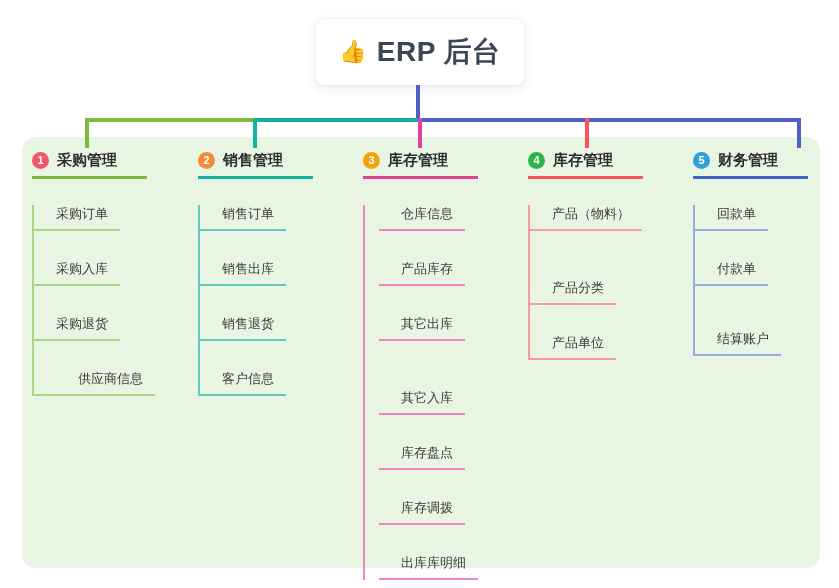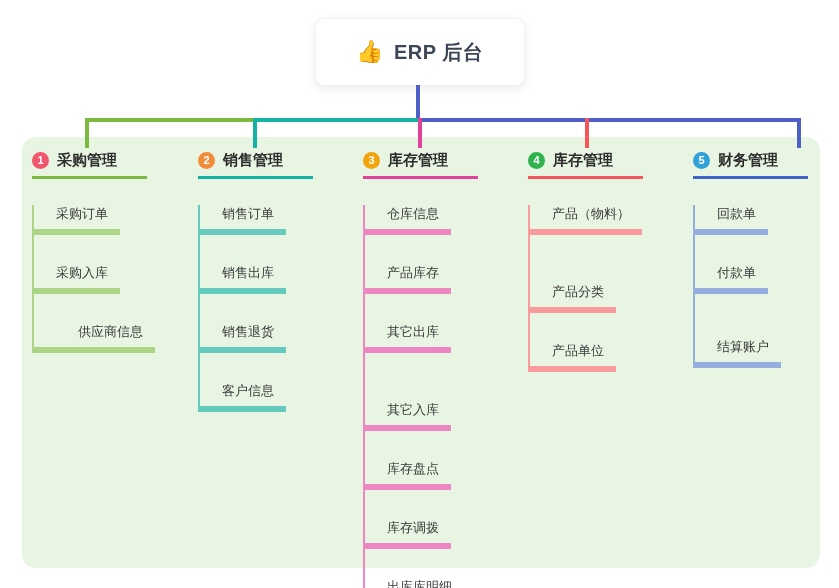--- a/index.html
+++ b/index.html
@@ -9,21 +9,21 @@
     background:#ffffff;
   }
   
   .root-card{
     position:absolute;left:315px;top:18px;width:208px;height:66px;
     background:#ffffff;border:1px solid #f1f1f3;border-radius:9px;
     box-shadow:0 3px 10px rgba(60,70,90,.10);
     display:flex;align-items:center;justify-content:center;gap:10px;
   }
   .thumb{font-size:22px;line-height:1;color:#f5b93c;}
-  .root-title{font-size:20px;font-weight:600;color:#3c4656;letter-spacing:.5px;}
+  .root-title{font-size:28px;font-weight:600;color:#3c4656;letter-spacing:.5px;}
   
   .panel{
     position:absolute;left:22px;top:137px;width:798px;height:431px;
     background:#e8f5e2;border-radius:14px;
   }
   
   .line{position:absolute;}
   
   .branch{position:absolute;top:145px;width:150px;}
   .branch-header{
@@ -34,21 +34,21 @@
     width:17px;height:17px;border-radius:50%;flex:0 0 17px;
     display:flex;align-items:center;justify-content:center;
     color:#fff;font-size:11px;font-weight:700;line-height:1;
   }
   .branch-label{font-size:15px;font-weight:600;color:#2d2d2d;white-space:nowrap;}
   .children{border-left:2px solid #ccc;width:max-content;}
   .child{
     display:block;width:max-content;
     margin-top:29px;padding:0 12px 6px 22px;
     font-size:13px;color:#3a3a3a;line-height:18px;white-space:nowrap;
-    border-bottom:6px solid #7f1d1d;
+    border-bottom:2px solid #7f1d1d;
   }
   .child:first-child{margin-top:26px;}
 </style>
 </head>
 <body>
 
 <div class="stage">
 
   <div class="root-card">
     <span class="thumb">👍</span>
@@ -73,20 +73,21 @@
     <div class="branch" style="left: 32px;">
       <div class="branch-header" style="border-bottom-color: rgb(124, 185, 63);">
         <span class="badge" style="background: rgb(242, 86, 109);">1</span>
         <span class="branch-label">采购管理</span>
       </div>
       <div class="children" style="border-left-color: rgb(171, 213, 132);">
     <div class="child" style="border-bottom-color: rgb(171, 213, 132);">采购订单</div>
 
     <div class="child" style="border-bottom-color: rgb(171, 213, 132);">采购入库</div>
 
+    <div class="child" style="border-bottom-color: rgb(171, 213, 132);">采购退货</div>
 
     <div class="child" style="border-bottom-color: rgb(171, 213, 132); padding-left: 44px;">供应商信息</div>
   </div>
     </div>
 
     <div class="branch" style="left: 198px;">
       <div class="branch-header" style="border-bottom-color: rgb(19, 178, 164);">
         <span class="badge" style="background: rgb(242, 140, 59);">2</span>
         <span class="branch-label">销售管理</span>
       </div>
@@ -99,21 +100,21 @@
 
     <div class="child" style="border-bottom-color: rgb(99, 202, 189);">客户信息</div>
   </div>
     </div>
 
     <div class="branch" style="left: 363px;">
       <div class="branch-header" style="border-bottom-color: rgb(224, 65, 155);">
         <span class="badge" style="background: rgb(243, 164, 13);">3</span>
         <span class="branch-label">库存管理</span>
       </div>
-      <div class="children" style="border-left-color: rgb(238, 134, 196);">
+      <div class="children" style="border-left-color: rgb(238, 134, 196); padding-left: 14px;">
     <div class="child" style="border-bottom-color: rgb(238, 134, 196);">仓库信息</div>
 
     <div class="child" style="border-bottom-color: rgb(238, 134, 196);">产品库存</div>
 
     <div class="child" style="border-bottom-color: rgb(238, 134, 196);">其它出库</div>
 
     <div class="child" style="border-bottom-color: rgb(238, 134, 196); margin-top: 48px;">其它入库</div>
 
     <div class="child" style="border-bottom-color: rgb(238, 134, 196);">库存盘点</div>
 

